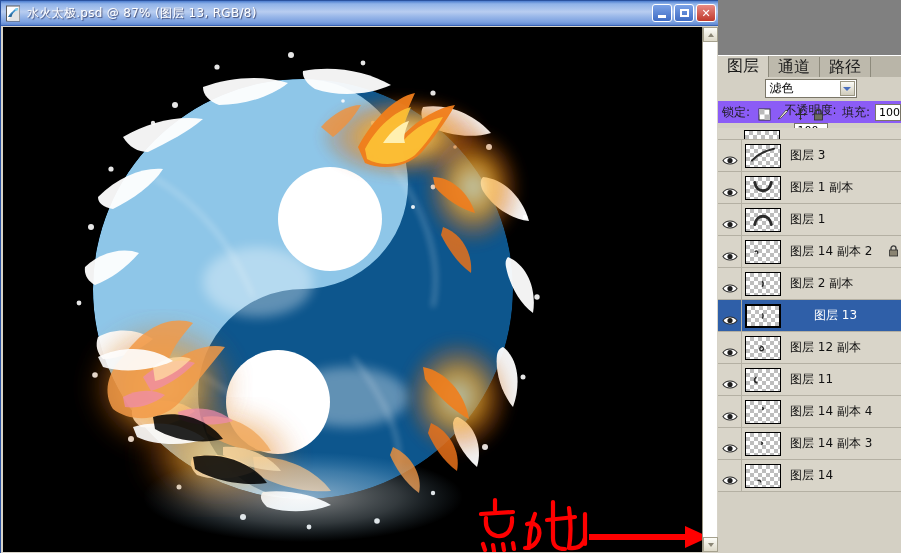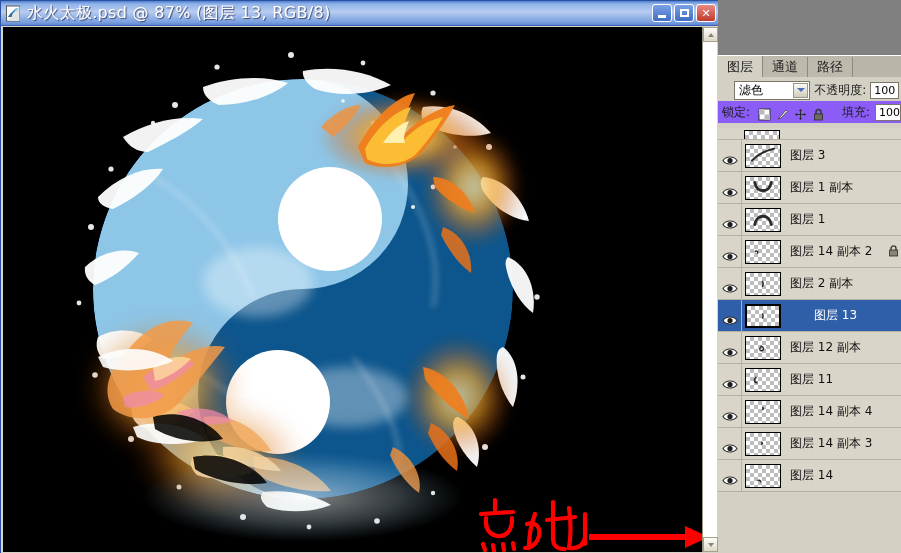--- a/index.html
+++ b/index.html
@@ -20,21 +20,21 @@
   }
   #titlebar {
     position: absolute; left: 0; top: 0; width: 718px; height: 25px;
     background: linear-gradient(to bottom,#4d7ed0 0%,#8fb2e8 12%,#b8cdf0 45%,#9dbaea 62%,#7ba0df 88%,#5e86d0 100%);
     display: flex; align-items: center; padding-left: 4px;
     border-bottom: 1px solid #3a64b5;
   }
   #doc-icon { width: 17px; height: 17px; margin-right: 5px; flex: 0 0 auto; position: relative; }
   #title-text {
     font-family: "DejaVu Sans", sans-serif;
-    font-size: 16px; color: #ffffff; white-space: nowrap;
+    font-size: 12px; color: #ffffff; white-space: nowrap;
     text-shadow: 1px 1px 1px rgba(0,0,40,.6);
     letter-spacing: .3px;
   }
   #win-buttons { position: absolute; right: 3px; top: 3px; display: flex; gap: 2px; }
   .win-btn {
     width: 20px; height: 18px; border: 1px solid #ffffff; border-radius: 3px;
     display: flex; align-items: center; justify-content: center;
     background: linear-gradient(to bottom,#7ba2e6,#3f6cc4);
   }
   .win-btn.close { background: linear-gradient(to bottom,#e98b84,#c0392b); }
@@ -76,31 +76,32 @@
     background: #808080;
   }
   #panel-top-strip { position:absolute; left:0; top:0; width:183px; height:55px; background:#808080; }
   #layers-panel {
     position: absolute; left: 0; top: 55px; width: 183px; height: 498px;
     background: #d4d0c4; border-top: 1px solid #ffffff;
     font-family: "DejaVu Sans", sans-serif;
   }
   #panel-tabs { height: 21px; display: flex; align-items: flex-end; background:#b9b5a8; position:relative; }
   .ptab {
-    height: 20px; padding: 0 9px 0 9px; font-size: 13px; color: #1b1b1b;
+    height: 20px; padding: 0 9px 0 9px; font-size: 16px; color: #1b1b1b;
     display:flex;align-items:center; position:relative;
     background:#bdb9ac; border-right: 1px solid #8d8a7c;
   }
   .ptab.active { background:#d4d0c4; height:21px; font-weight:normal; }
   .ptab::after{content:"";position:absolute;right:-1px;top:0;width:1px;height:100%;}
   #panel-tab-fill { flex:1; background:#b9b5a8; }
 
   #blend-row {
-    height: 24px; display: flex; align-items: center; padding: 2px 2px 0 16px; gap: 4px;
+    height: 24px; display: flex; align-items: center; padding: 2px 2px 0 4px; gap: 4px;
     background:#d4d0c4;
+    flex-direction:column;
   }
   #blend-select {
     width: 92px; height: 19px; background:#fff; border:1px solid #7a7668;
     font-size: 12px; color:#000; display:flex;align-items:center;padding-left:4px;
     position: relative; font-family:"DejaVu Sans",sans-serif;
   }
   #blend-select .arrowbox {
     position:absolute;right:1px;top:1px;width:15px;height:15px;
     background:linear-gradient(to bottom,#fbfbf6,#cfcbbb); border:1px solid #9b9784;
     display:flex;align-items:center;justify-content:center;

